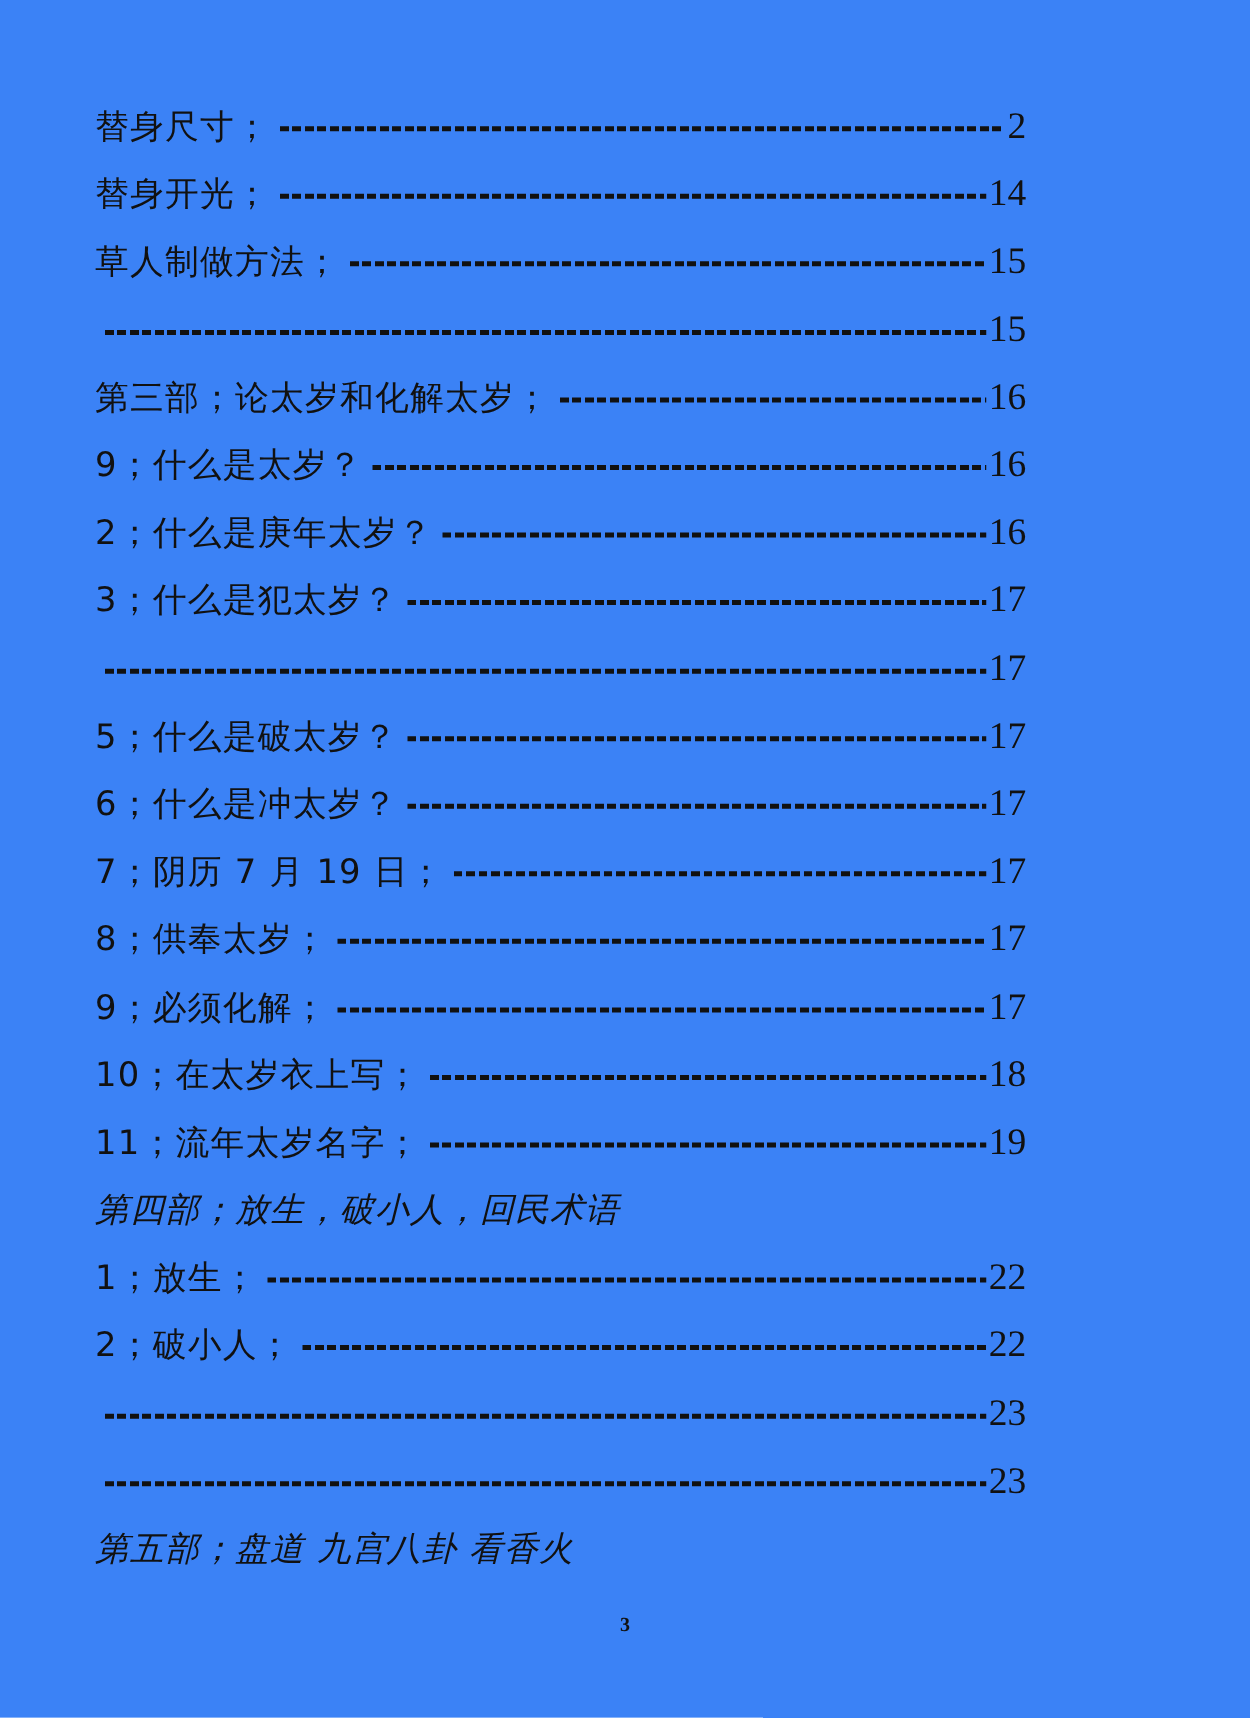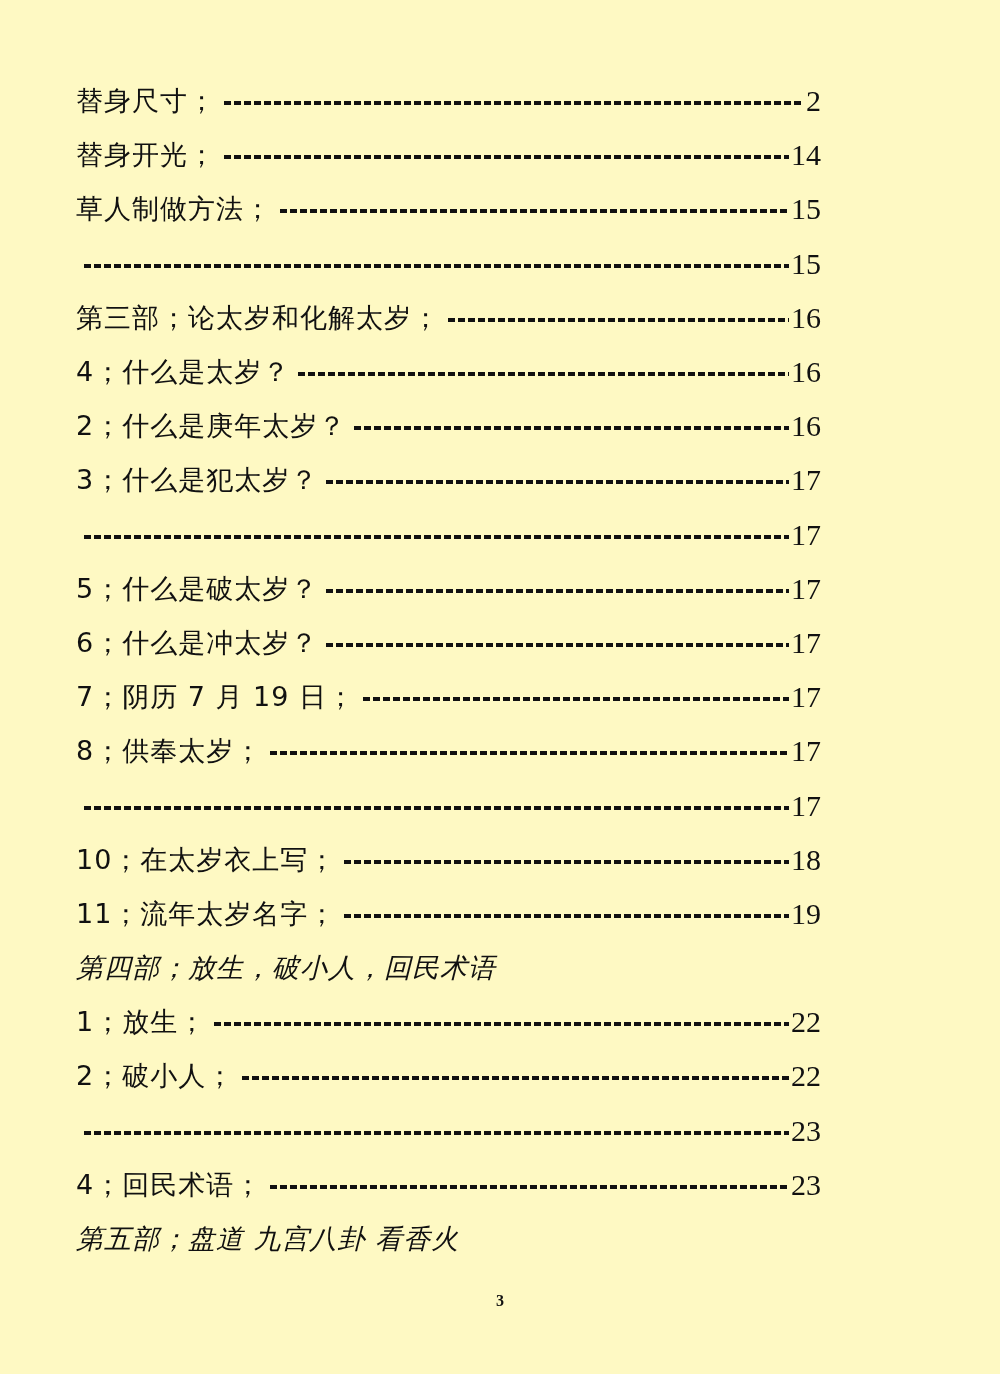--- a/index.html
+++ b/index.html
@@ -1,18 +1,18 @@
 <!DOCTYPE html>
 <html><head>
 <meta charset="utf-8">
 <style>
   html, body { margin: 0; padding: 0; background: #ffffff; }
   body { width: 1000px; height: 1374px; position: relative; overflow: hidden;
          font-family: "Liberation Serif", "DejaVu Serif", serif; color: #111; }
-  .page { position: absolute; left: 0; top: 0; width: 1000px; height: 1374px; background: #fef9c3; }
+  .page { position: absolute; left: 0; top: 0; width: 1000px; height: 1374px; background: #3b82f6; }
   .toc { position: absolute; left: 76px; top: 74px; width: 745px; }
   .row { display: flex; align-items: center; height: 54.2px; font-size: 29px; white-space: nowrap; }
   .label { flex: 0 0 auto; font-family: "DejaVu Sans", sans-serif; font-size: 27px; letter-spacing: 1px; }
   .leader { flex: 1 1 auto; height: 4px; margin: 0 2px 0 8px; align-self: center; margin-top: 4px;
             background-image: repeating-linear-gradient(to right, #111 0, #111 7px, transparent 7px, transparent 10px); }
   .page-num { flex: 0 0 auto; font-family: "Liberation Serif", serif; font-size: 30px; }
   .row.heading .label { letter-spacing: 1px; font-style: italic; }
   .footer { position: absolute; left: 0; width: 1000px; top: 1292px; text-align: center;
             font-family: "Liberation Serif", serif; font-weight: bold; font-size: 16px; }
 </style>
@@ -39,21 +39,21 @@
     <div class="row">
         <span class="leader"></span>
         <span class="page-num">15</span>
       </div>
     <div class="row">
         <span class="label">第三部；论太岁和化解太岁；</span>
         <span class="leader"></span>
         <span class="page-num">16</span>
       </div>
     <div class="row">
-        <span class="label">4；什么是太岁？</span>
+        <span class="label">9；什么是太岁？</span>
         <span class="leader"></span>
         <span class="page-num">16</span>
       </div>
     <div class="row">
         <span class="label">2；什么是庚年太岁？</span>
         <span class="leader"></span>
         <span class="page-num">16</span>
       </div>
     <div class="row">
         <span class="label">3；什么是犯太岁？</span>
@@ -78,20 +78,21 @@
         <span class="label">7；阴历 7 月 19 日；</span>
         <span class="leader"></span>
         <span class="page-num">17</span>
       </div>
     <div class="row">
         <span class="label">8；供奉太岁；</span>
         <span class="leader"></span>
         <span class="page-num">17</span>
       </div>
     <div class="row">
+        <span class="label">9；必须化解；</span>
         <span class="leader"></span>
         <span class="page-num">17</span>
       </div>
     <div class="row">
         <span class="label">10；在太岁衣上写；</span>
         <span class="leader"></span>
         <span class="page-num">18</span>
       </div>
     <div class="row">
         <span class="label">11；流年太岁名字；</span>
@@ -109,21 +110,20 @@
     <div class="row">
         <span class="label">2；破小人；</span>
         <span class="leader"></span>
         <span class="page-num">22</span>
       </div>
     <div class="row">
         <span class="leader"></span>
         <span class="page-num">23</span>
       </div>
     <div class="row">
-        <span class="label">4；回民术语；</span>
         <span class="leader"></span>
         <span class="page-num">23</span>
       </div>
     <div class="row heading">
         <span class="label">第五部；盘道  九宫八卦  看香火</span>
       </div>
   </div>
   <div class="footer">3</div>
 </div>
 

